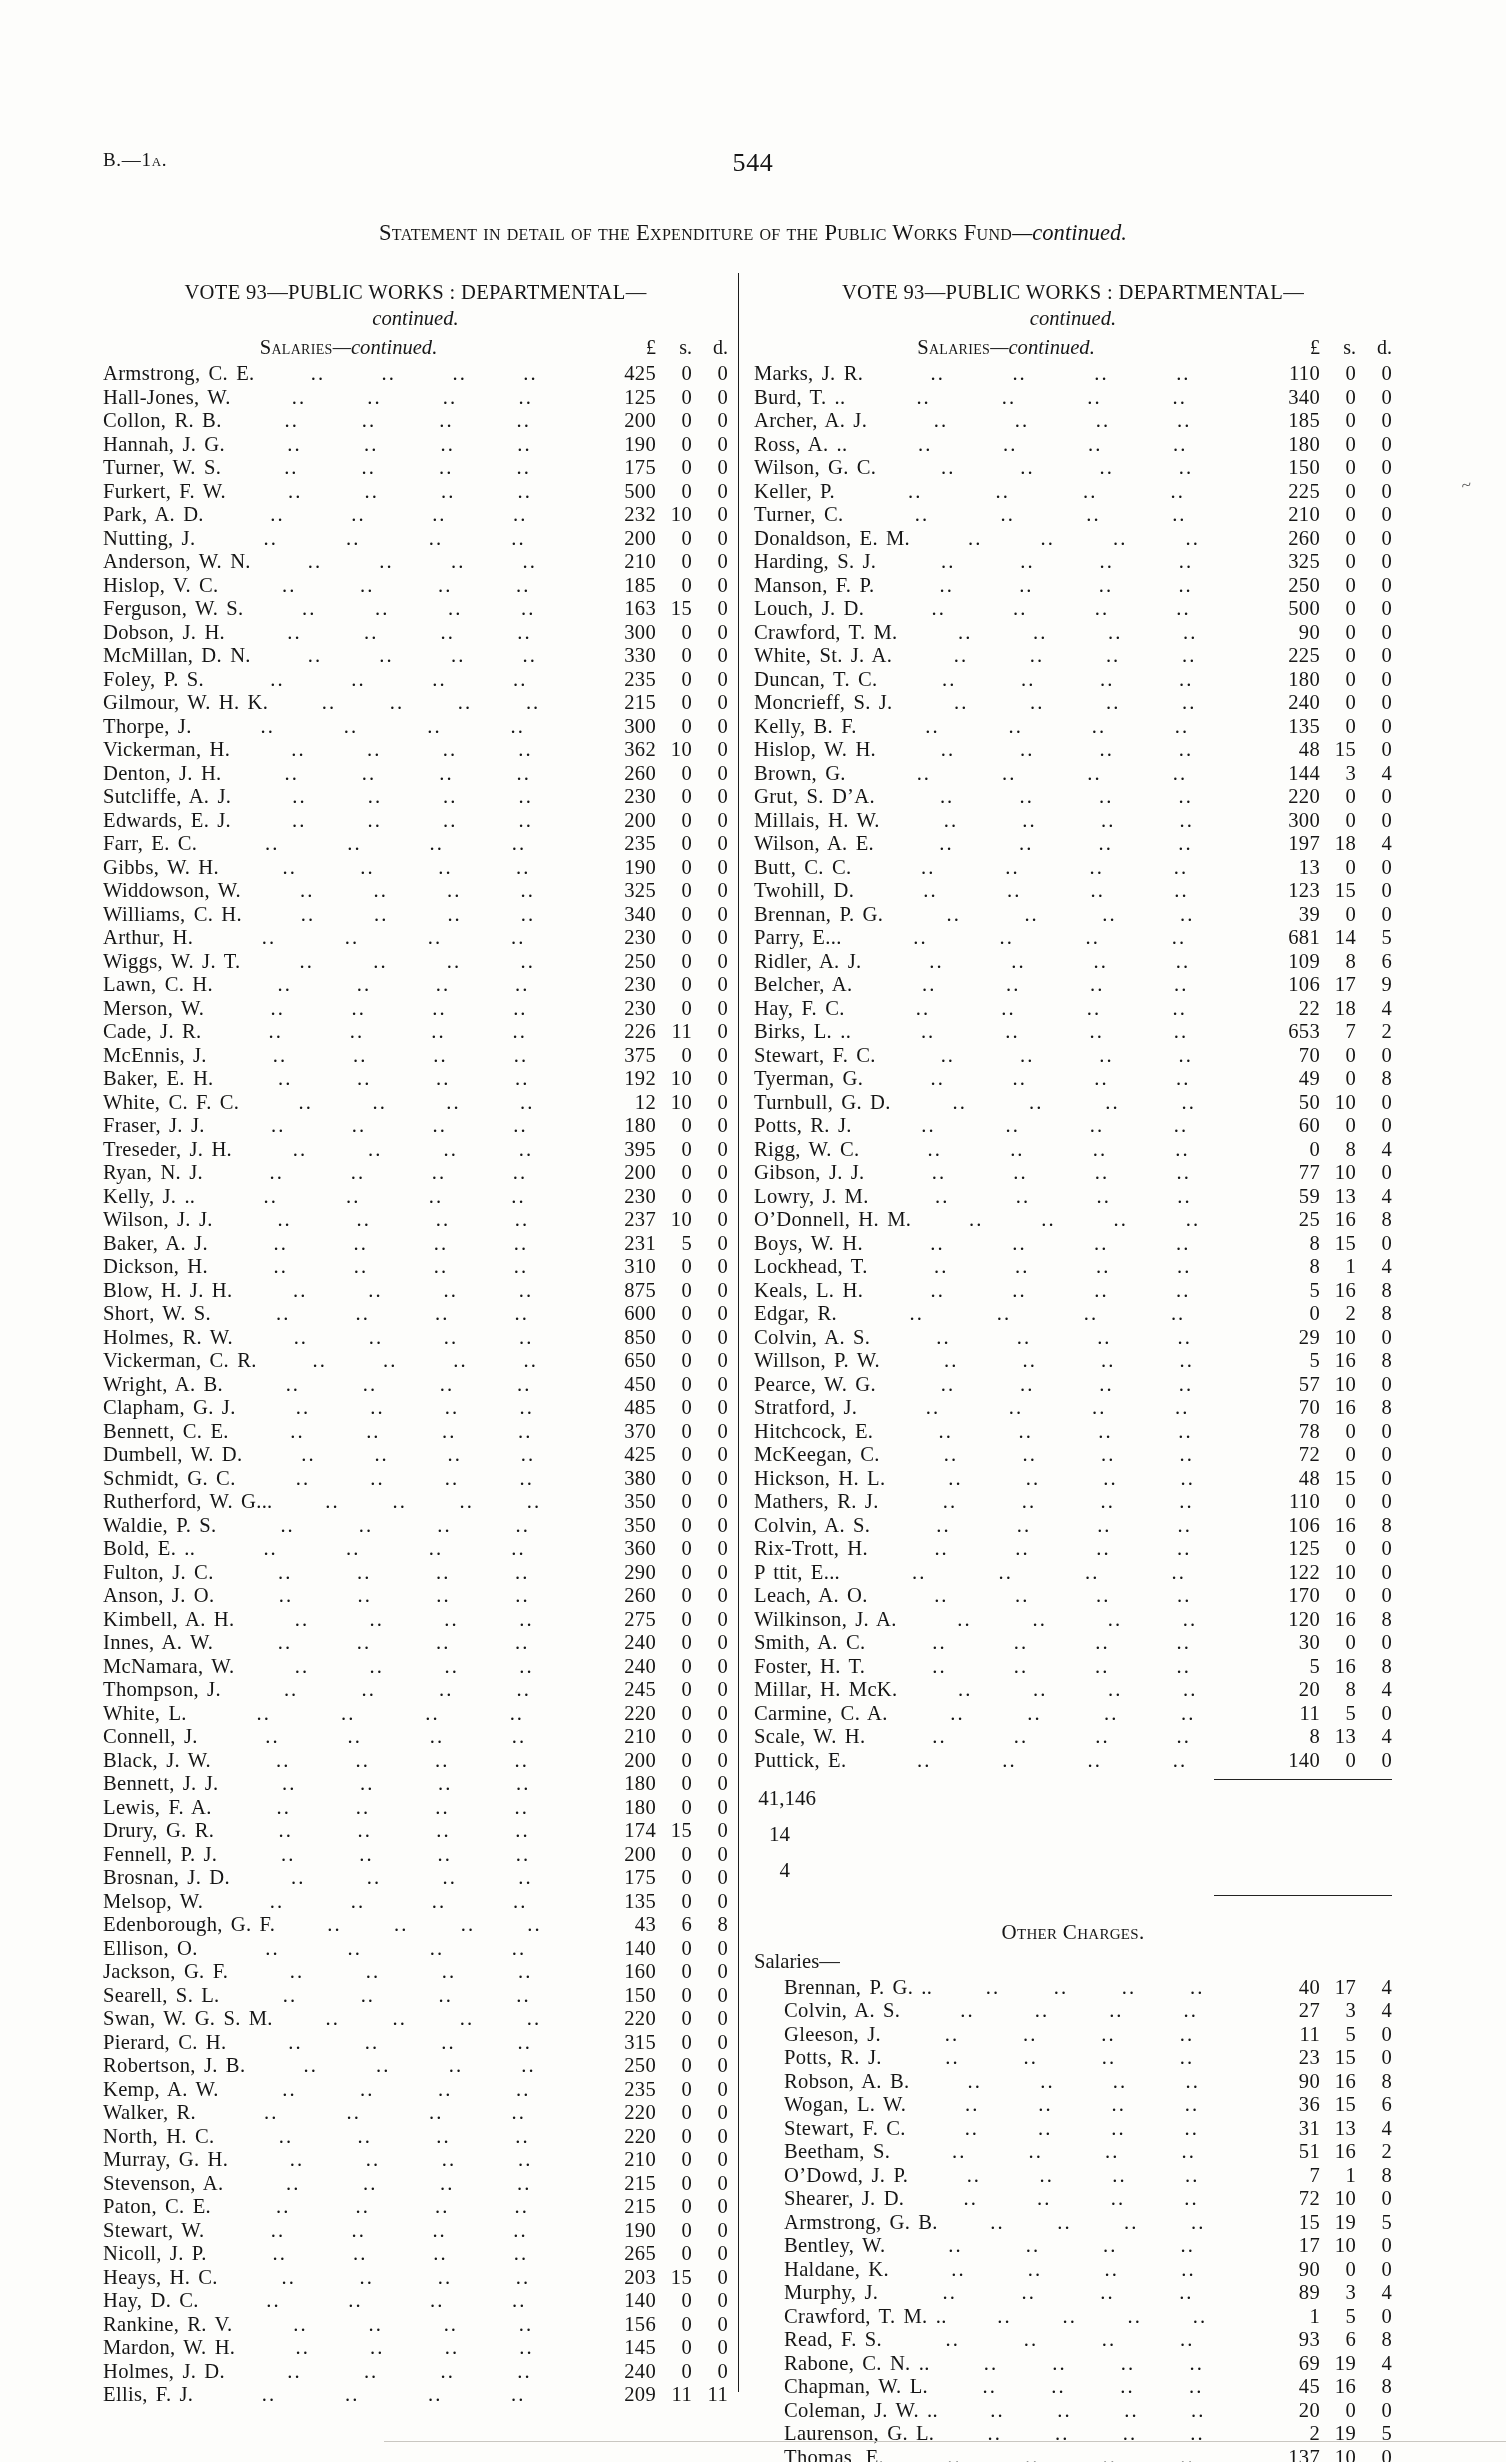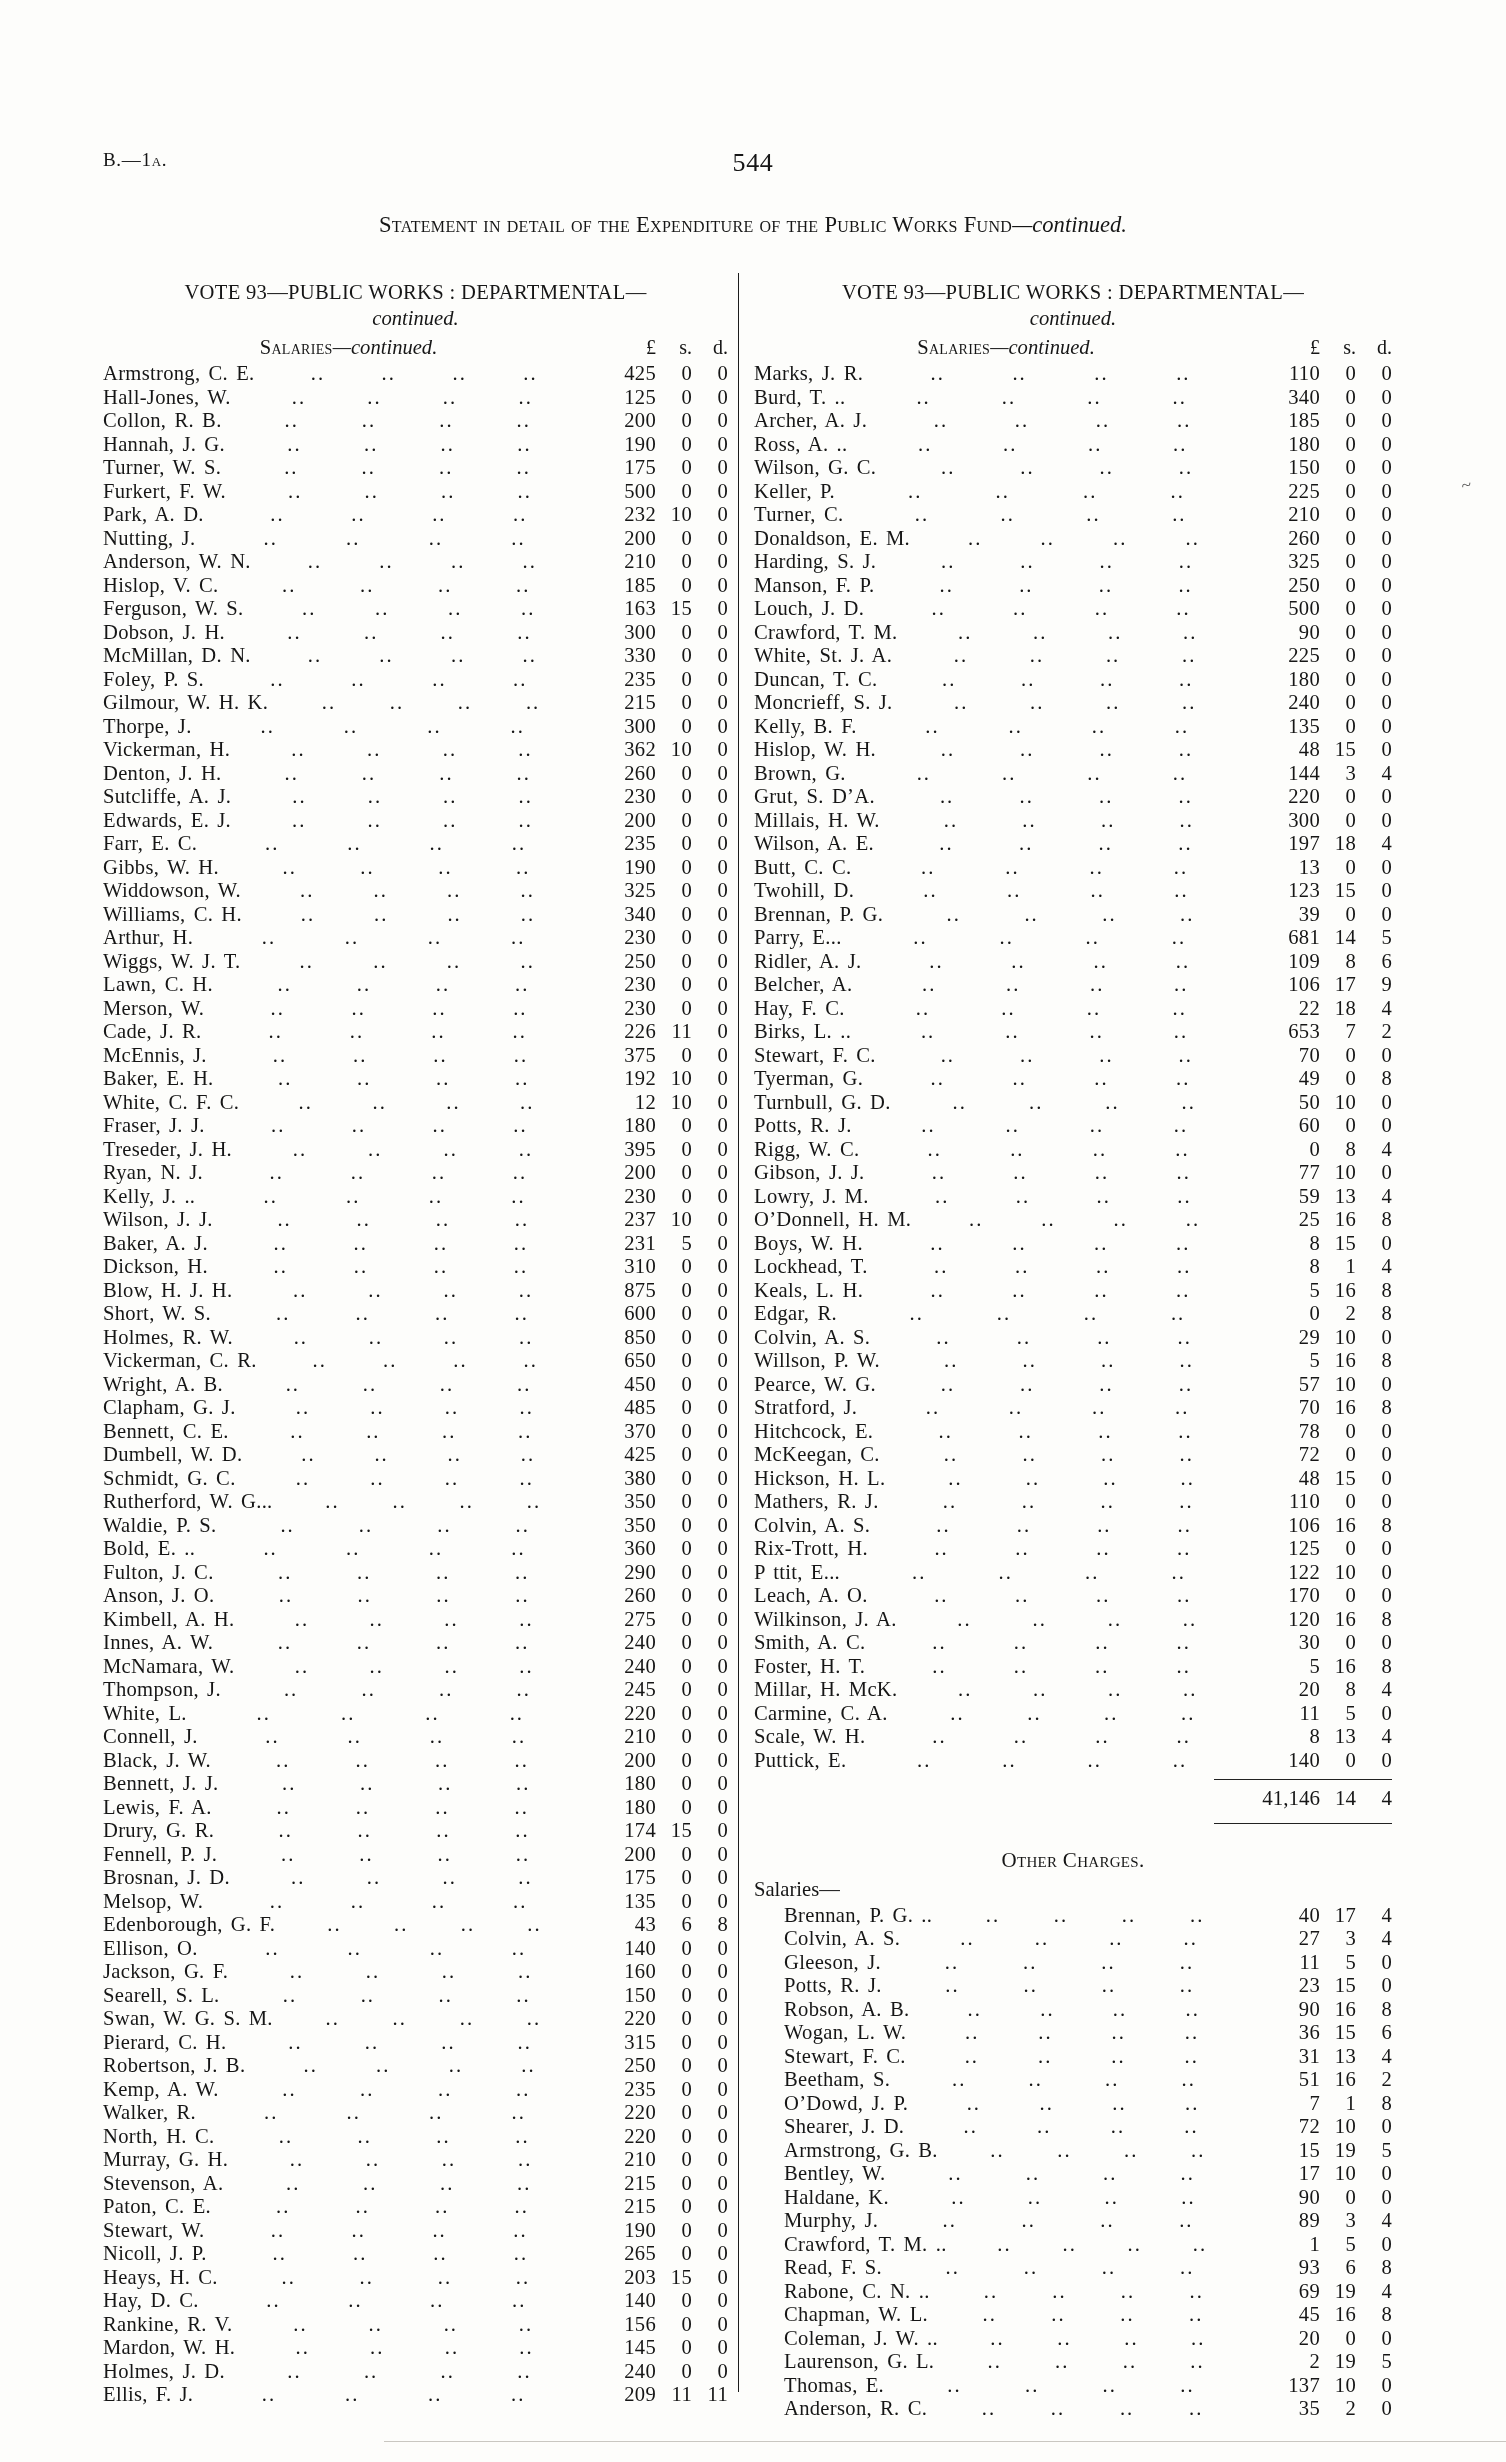--- a/index.html
+++ b/index.html
@@ -13,21 +13,21 @@
   }
   .doc-ref{
     position:absolute;left:103px;top:149px;
     font-size:19px;font-variant:small-caps;letter-spacing:0.7px;
   }
   .page-num{
     position:absolute;left:0;right:0;top:148px;
     text-align:center;font-size:26px;letter-spacing:0.7px;
   }
   .main-title{
-    position:absolute;left:0;right:0;top:212px;
+    position:absolute;left:0;right:0;top:220px;
     text-align:center;font-size:22.6px;white-space:nowrap;
   }
   .sc{font-variant:small-caps;letter-spacing:0.3px;}
   .it{font-style:italic;}
   .divider{
     position:absolute;left:738px;top:273px;
     width:1.4px;height:2119px;background:#1c1c1c;
   }
   .col{position:absolute;top:280px;}
   .col-left{left:103px;width:625px;}
@@ -51,21 +51,21 @@
     flex:1;display:flex;justify-content:space-evenly;
     overflow:hidden;min-width:0;
   }
   .dotgrp{letter-spacing:2.1px;}
   .a{text-align:right;font-variant-numeric:lining-nums;}
   .a-p{width:62px;}
   .a-s{width:36px;}
   .a-d{width:36px;}
   .hdr-cur{font-size:20px;}
   .total-rule{width:178px;margin:6.9px 0 0 auto;border-top:1.4px solid #222;}
-  .total-row{display:flex;justify-content:flex-end;font-size:21px;line-height:36px;}
+  .total-row{display:flex;justify-content:flex-end;font-size:21px;line-height:36px;flex-direction:column;}
   .oc-header{text-align:center;font-size:21px;margin-top:20.6px;line-height:30px;}
   .oc-sub{font-size:20.6px;line-height:29px;}
   .ink-mark{
     position:absolute;left:1461px;top:473px;width:27.4px;height:18px;
     color:#555;font-size:18px;transform:rotate(-12deg);
   }
   .bottom-scan-line{
     position:absolute;left:384px;top:2441px;width:1123px;height:1.4px;
     background:#c9c7c1;
   }

